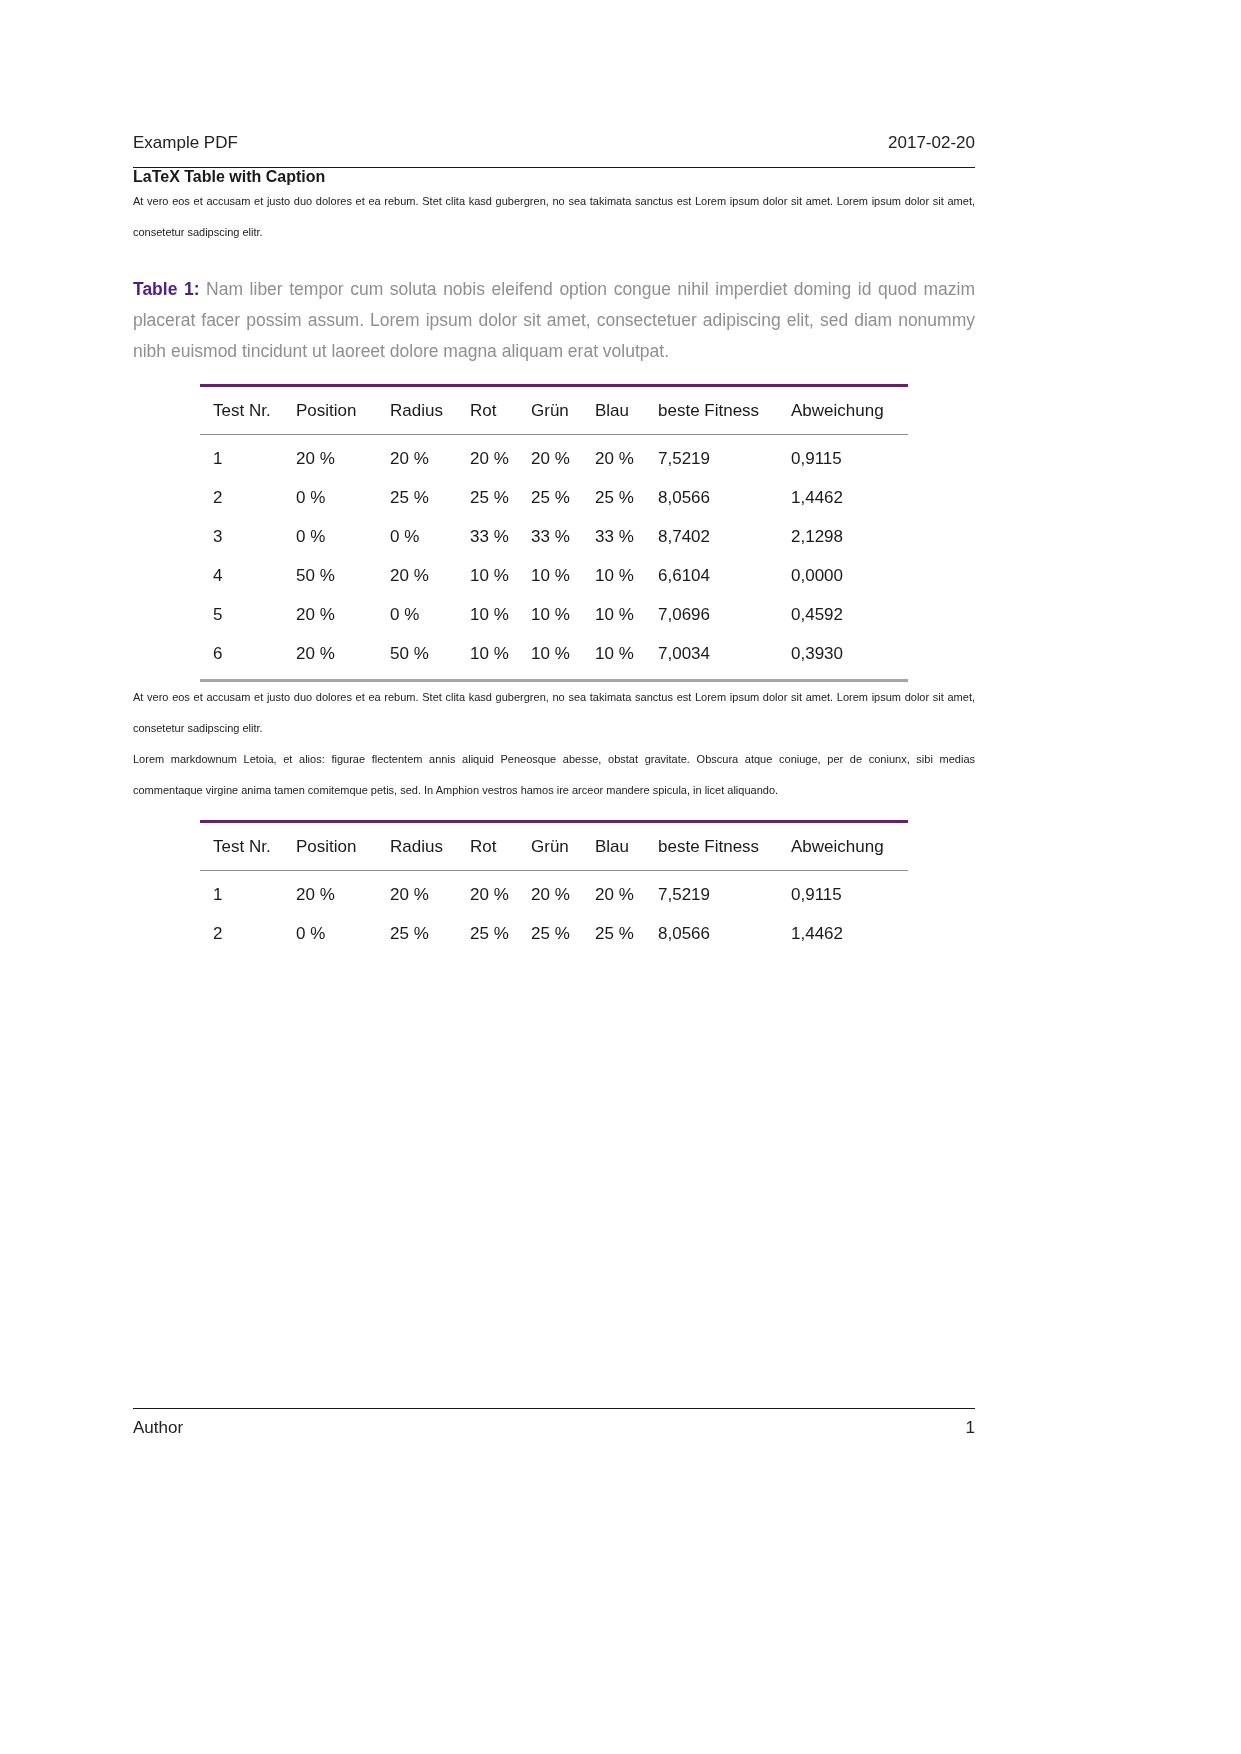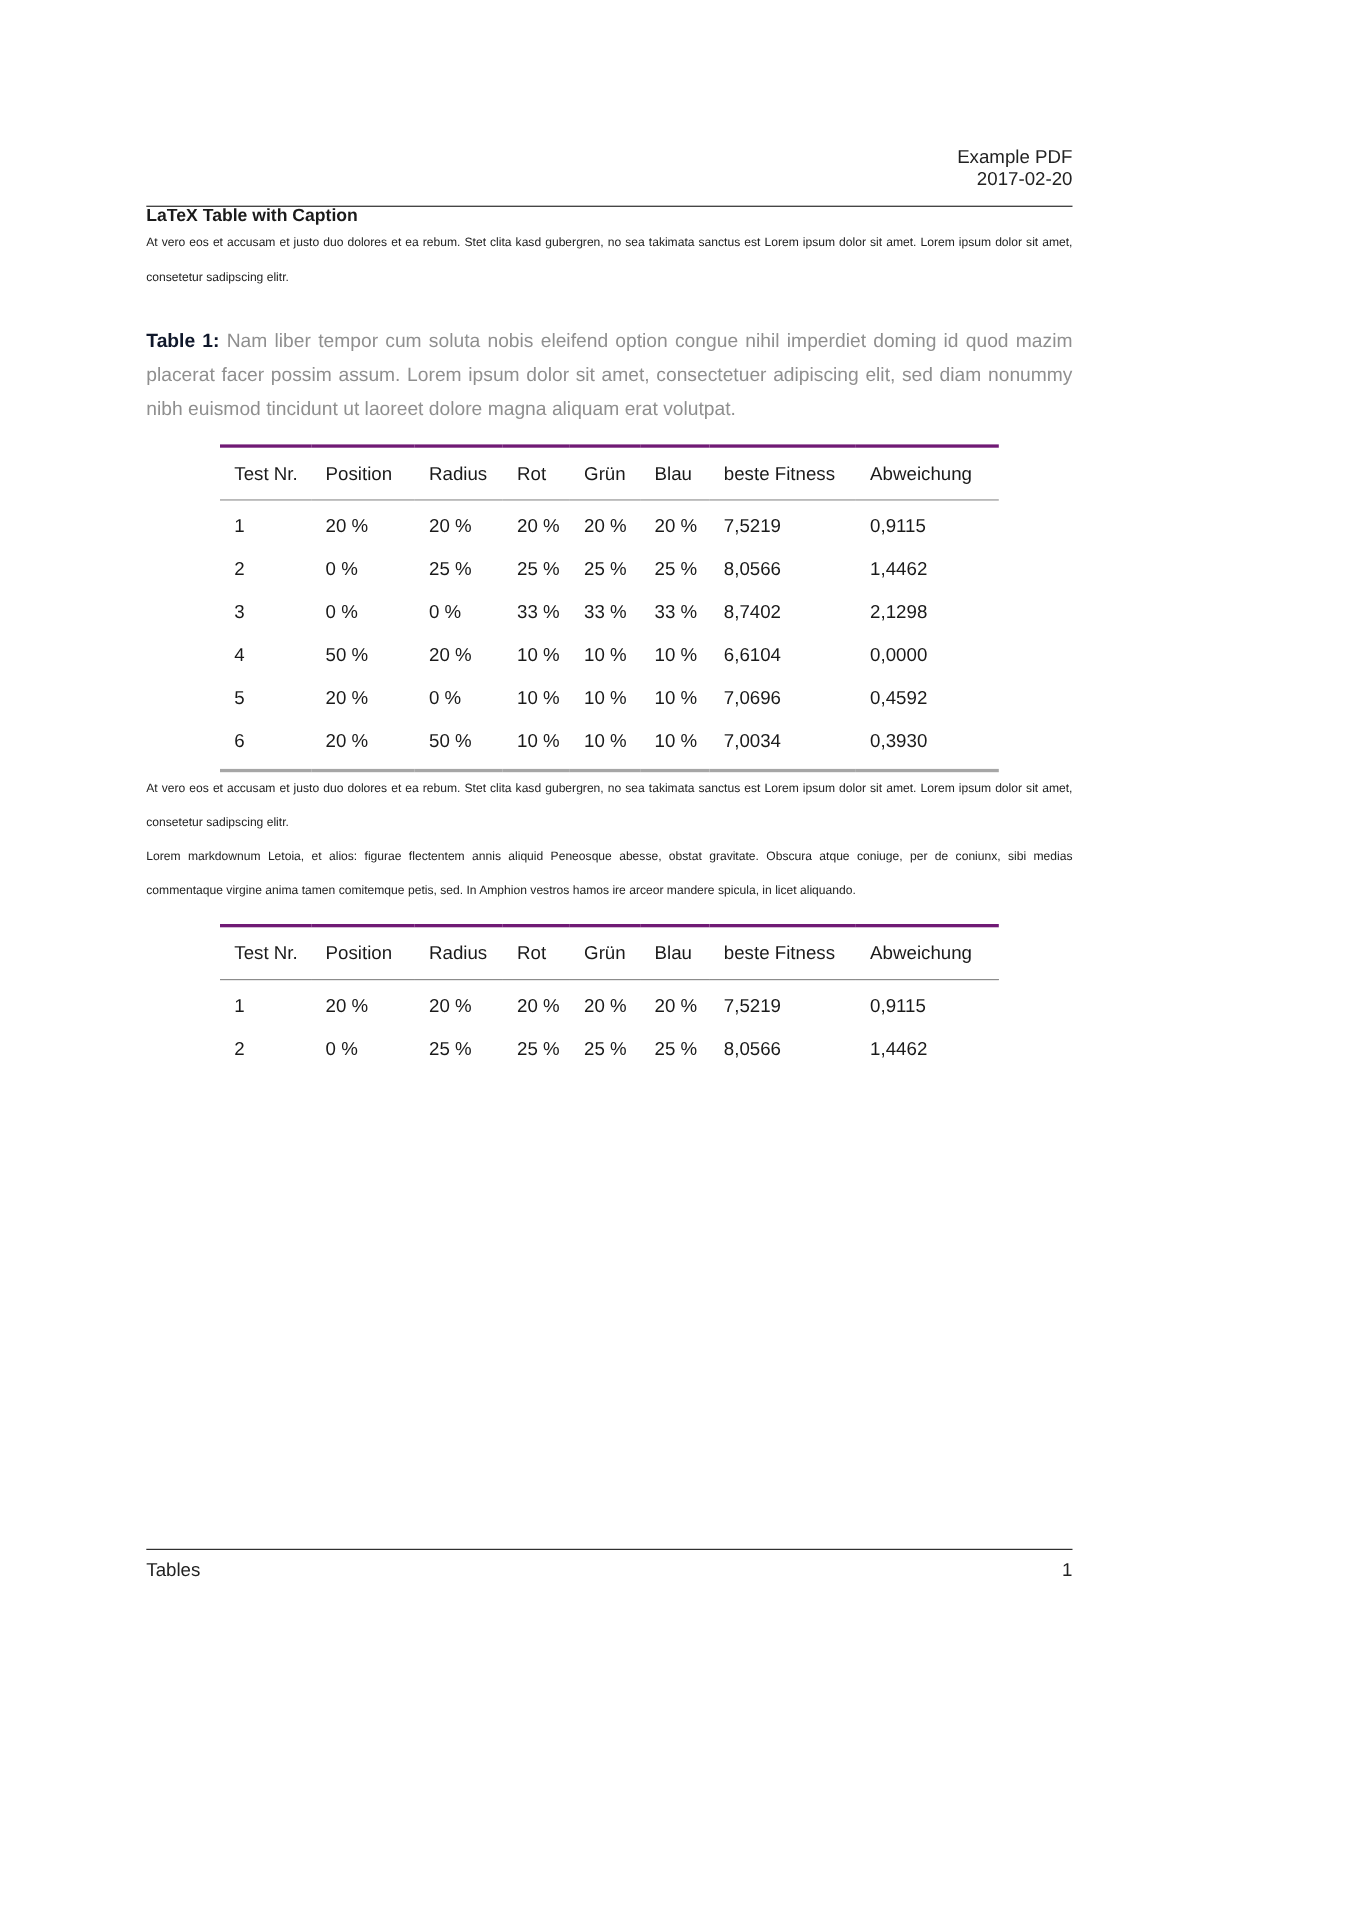--- a/index.html
+++ b/index.html
@@ -18,21 +18,20 @@
     color: #222222;
     overflow: hidden;
   }
   .page-header {
     display: flex;
     justify-content: space-between;
     align-items: flex-end;
     font-size: 17px;
     padding-bottom: 14px;
     border-bottom: 1px solid #1a1a1a;
-    flex-direction: column;
   }
   h1.doc-title {
     margin: 28px 0 0 0;
     font-size: 26px;
     font-weight: bold;
     color: #1a1a1a;
     letter-spacing: 0.2px;
   }
   h2.doc-h2 {
     margin: 0;
@@ -54,21 +53,21 @@
   .p-3 { margin-top: 33px; }
   p.table-caption {
     margin: 26px 0 0 0;
     font-size: 17.5px;
     line-height: 31px;
     text-align: justify;
     color: #8f8f8f;
   }
   .caption-label {
     font-weight: bold;
-    color: #0f172a;
+    color: #4c1d95;
   }
   table.data-table {
     border-collapse: collapse;
     table-layout: fixed;
     width: 708px;
     margin-left: 67px;
     font-size: 17px;
     color: #1a1a1a;
     border-top: 3px solid #701a75;
   }
@@ -255,17 +254,17 @@
           <td>25 %</td>
           <td>25 %</td>
           <td>25 %</td>
           <td>8,0566</td>
           <td>1,4462</td>
         </tr>
       </tbody>
     </table>
 
   <footer class="page-footer">
-    <span>Tables</span>
+    <span>Author</span>
     <span>1</span>
   </footer>
 
 </div>
 
 </body></html>

